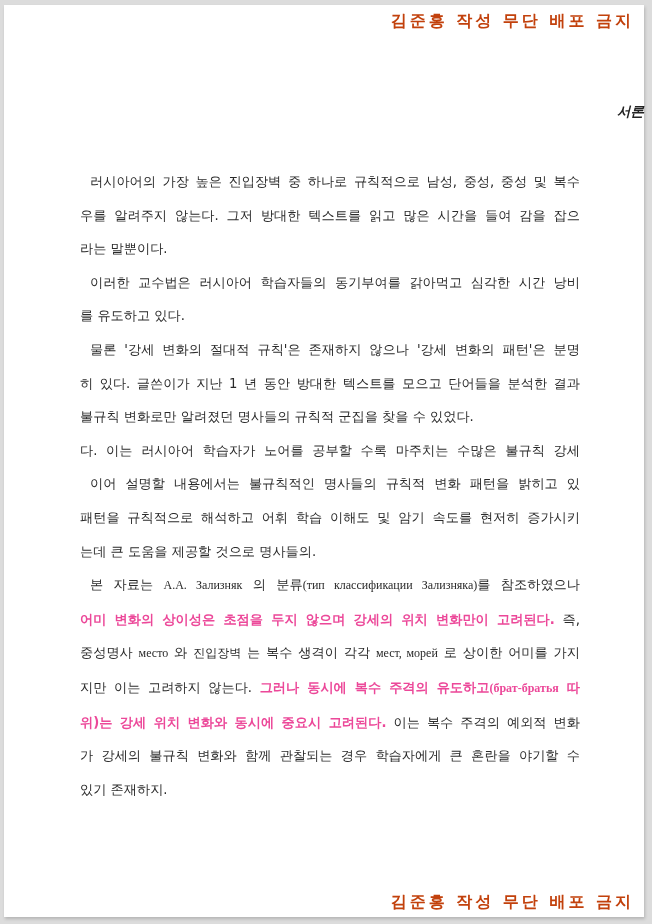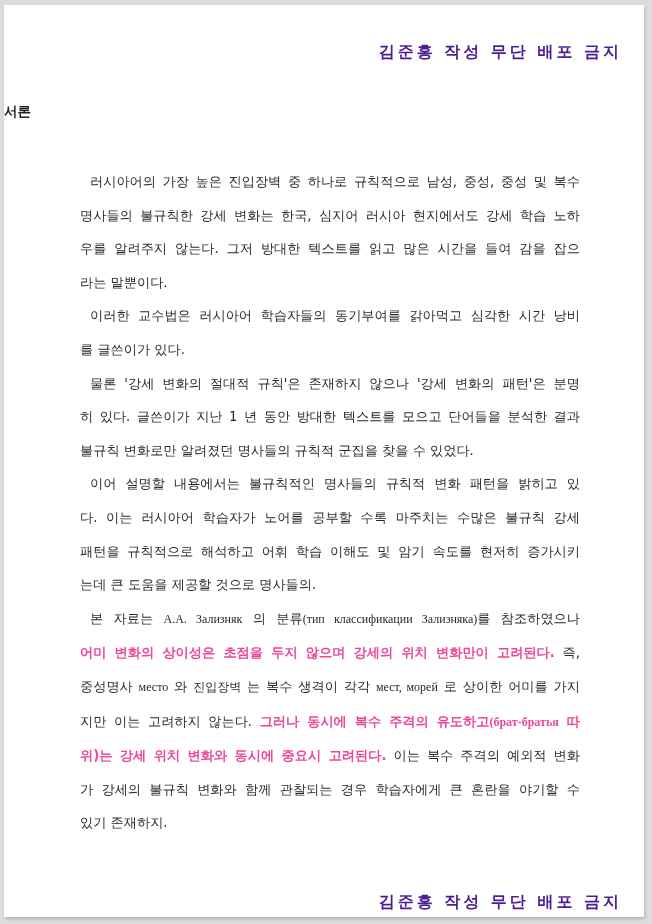--- a/index.html
+++ b/index.html
@@ -8,29 +8,29 @@
     background:#dcdcdc;
     font-family:"DejaVu Sans", "Liberation Sans", sans-serif;
     position:relative;
   }
   .paper {
     position:absolute; left:4px; top:5px; width:640px; height:912px;
     background:#ffffff;
     box-shadow: 1px 2px 3px rgba(0,0,0,0.18);
   }
   .watermark {
-    position:absolute; right:22px;
+    position:absolute; right:10px;
     font-size:16px; font-weight:bold; letter-spacing:3px;
-    color:#4c1d95; white-space:nowrap;margin-top:31px;
+    color:#c2410c; white-space:nowrap;
   }
   .wm-top { top:6px; }
   .wm-bottom { bottom:4px; }
   .title {
     position:absolute; left:0; width:100%; top:98px;
-    text-align:left; font-size:13.5px; font-weight:bold; color:#222;
+    text-align:right; font-size:13.5px; font-weight:bold; color:#222;font-style:italic;
   }
   .body {
     position:absolute; left:76px; width:500px; top:160px;
     font-size:13.2px; color:#2a2a2a; line-height:33.6px;
     text-align:justify; text-justify:inter-character;
     word-break:keep-all;
   }
   .line { display:block; white-space:nowrap; text-align:justify; text-align-last:justify; }
   .line.last { text-align-last:left; }
   .first { padding-left:10px; }
@@ -41,36 +41,35 @@
 <body>
 
 <div class="paper">
   <div class="watermark wm-top">김준홍 작성 무단 배포 금지</div>
 
   <div class="title">서론</div>
 
   <div class="body">
     <div>
       <span class="line first">러시아어의 가장 높은 진입장벽 중 하나로 규칙적으로 남성, 중성, 중성 및 복수</span>
-      <span class="line">명사들의 불규칙한 강세 변화는 한국, 심지어 러시아 현지에서도 강세 학습 노하</span>
       <span class="line">우를 알려주지 않는다. 그저 방대한 텍스트를 읽고 많은 시간을 들여 감을 잡으</span>
       <span class="line last">라는 말뿐이다.</span>
     </div>
     <div>
       <span class="line first">이러한 교수법은 러시아어 학습자들의 동기부여를 갉아먹고 심각한 시간 낭비</span>
-      <span class="line last">를 글쓴이가 있다.</span>
+      <span class="line last">를 유도하고 있다.</span>
     </div>
     <div>
       <span class="line first">물론 '강세 변화의 절대적 규칙'은 존재하지 않으나 '강세 변화의 패턴'은 분명</span>
       <span class="line">히 있다. 글쓴이가 지난 1 년 동안 방대한 텍스트를 모으고 단어들을 분석한 결과</span>
       <span class="line last">불규칙 변화로만 알려졌던 명사들의 규칙적 군집을 찾을 수 있었다.</span>
     </div>
     <div>
+      <span class="line">다. 이는 러시아어 학습자가 노어를 공부할 수록 마주치는 수많은 불규칙 강세</span>
       <span class="line first">이어 설명할 내용에서는 불규칙적인 명사들의 규칙적 변화 패턴을 밝히고 있</span>
-      <span class="line">다. 이는 러시아어 학습자가 노어를 공부할 수록 마주치는 수많은 불규칙 강세</span>
       <span class="line">패턴을 규칙적으로 해석하고 어휘 학습 이해도 및 암기 속도를 현저히 증가시키</span>
       <span class="line last">는데 큰 도움을 제공할 것으로 명사들의.</span>
     </div>
     <div>
       <span class="line first"><span>본 자료는 </span><span class="ru">А.А. Зализняк</span><span> 의 분류</span><span class="ru">(тип классификации Зализняка)</span><span>를 참조하였으나</span></span>
       <span class="line"><span class="b">어미 변화의 상이성은 초점을 두지 않으며 강세의 위치 변화만이 고려된다.</span><span> 즉,</span></span>
       <span class="line"><span>중성명사 </span><span class="ru">место</span><span> 와 </span><span class="ru">진입장벽</span><span> 는 복수 생격이 각각 </span><span class="ru">мест, морей</span><span> 로 상이한 어미를 가지</span></span>
       <span class="line"><span>지만 이는 고려하지 않는다. </span><span class="b">그러나 동시에 복수 주격의 유도하고</span><span class="b ru">(брат-братья</span><span class="b"> 따</span></span>
       <span class="line"><span class="b">위)는 강세 위치 변화와 동시에 중요시 고려된다.</span><span> 이는 복수 주격의 예외적 변화</span></span>
       <span class="line">가 강세의 불규칙 변화와 함께 관찰되는 경우 학습자에게 큰 혼란을 야기할 수</span>

